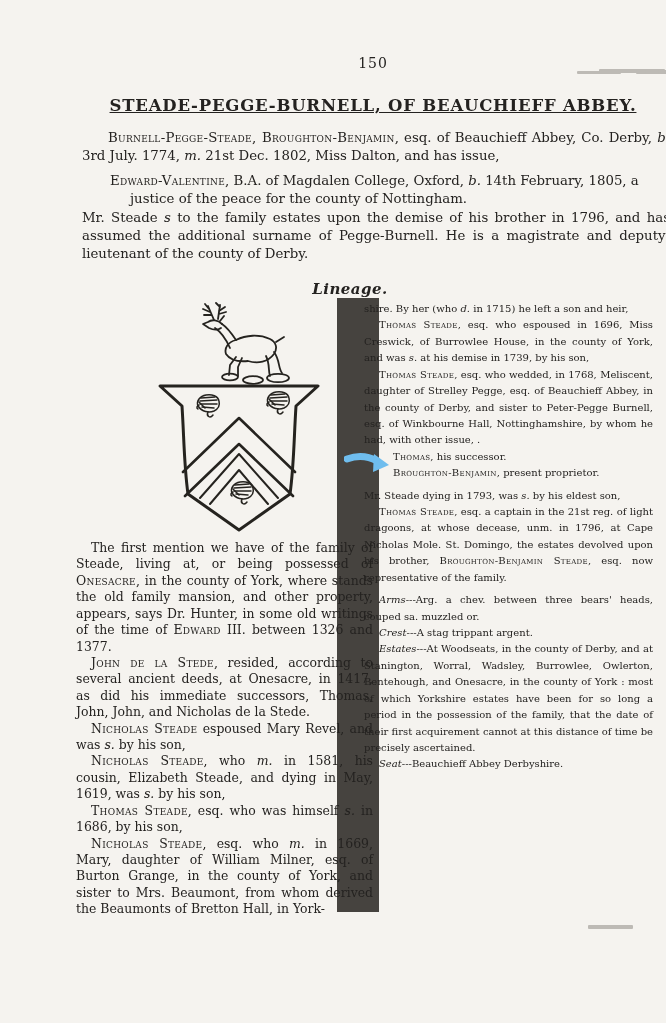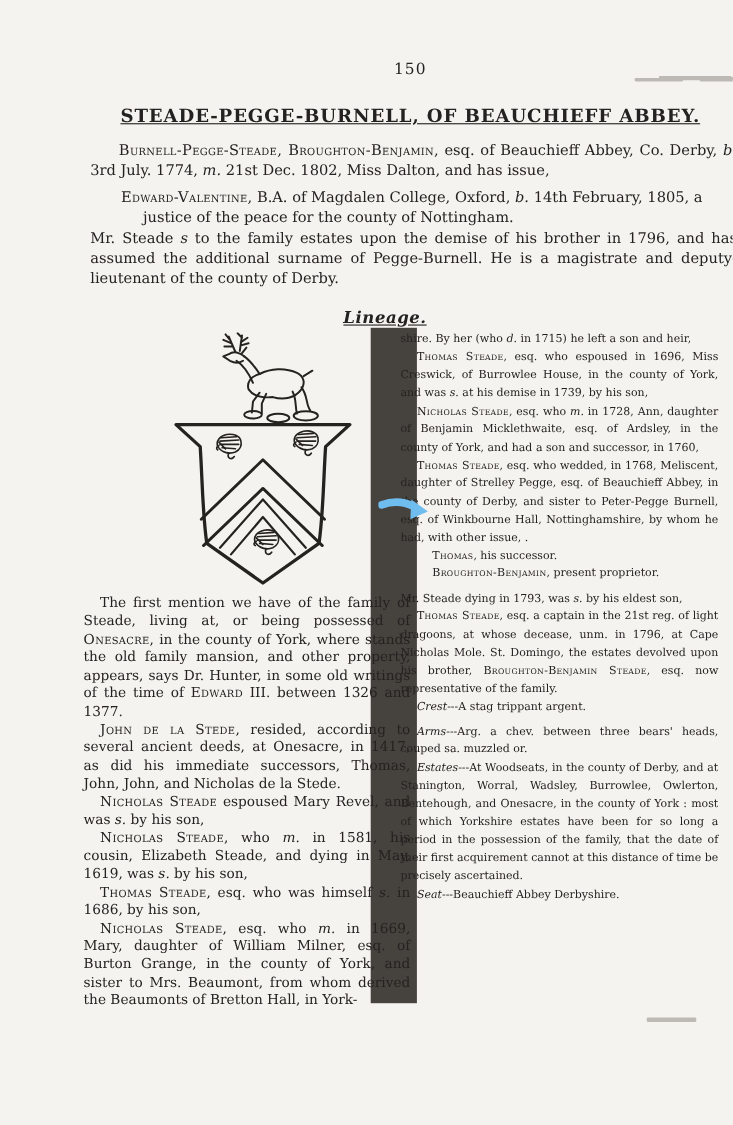--- a/index.html
+++ b/index.html
@@ -9,21 +9,21 @@
     font-family:"DejaVu Serif", serif;
     color:#242220;
   }
   .abs{position:absolute;padding-left:40px;}
   
   .page-number{top:55px;left:0;width:666px;text-align:center;font-size:14px;letter-spacing:1px;}
   .page-title{top:96px;left:0;width:666px;text-align:center;font-size:16.5px;font-weight:bold;letter-spacing:.8px;text-decoration:underline;}
   
   .intro{top:129px;left:42px;width:588px;font-size:13.3px;line-height:18px;}
   
-  .lineage{top:280px;left:0;width:620px;text-align:center;font-size:15px;font-weight:bold;font-style:italic;letter-spacing:.5px;text-decoration:underline;}
+  .lineage{top:280px;left:0;width:620px;text-align:center;font-size:15px;font-weight:bold;font-style:italic;letter-spacing:.5px;}
   
   .left-text{top:540px;left:36px;width:297px;font-size:12.45px;line-height:16.42px;}
   .right-text{top:301px;left:324px;width:289px;font-size:10px;line-height:16.42px;}
   .divider{top:298px;left:337px;width:1.6px;height:614px;background:#46433f;}
   
   .para{margin:0;text-align:justify;}
   .para:last-child{text-align:justify;}
   .indent{text-indent:15px;}
   .indent-lg{text-indent:26px;}
   .noindent{text-indent:0;}
@@ -121,28 +121,27 @@
     <p class="para indent"><span>The first mention we have of the family of Steade, living at, or being possessed of </span><span class="sc">Onesacre</span><span>, in the county of York, where stands the old family mansion, and other property, appears, says Dr. Hunter, in some old writings of the time of </span><span class="sc">Edward</span><span> III. between 1326 and 1377.</span></p>
     <p class="para indent"><span class="sc">John de la Stede</span><span>, resided, according to several ancient deeds, at Onesacre, in 1417, as did his immediate successors, Thomas, John, John, and Nicholas de la Stede.</span></p>
     <p class="para indent"><span class="sc">Nicholas Steade</span><span> espoused Mary Revel, and was </span><span class="i">s.</span><span> by his son,</span></p>
     <p class="para indent"><span class="sc">Nicholas Steade</span><span>, who </span><span class="i">m.</span><span> in 1581, his cousin, Elizabeth Steade, and dying in May, 1619, was </span><span class="i">s.</span><span> by his son,</span></p>
     <p class="para indent"><span class="sc">Thomas Steade</span><span>, esq. who was himself </span><span class="i">s.</span><span> in 1686, by his son,</span></p>
     <p class="para indent"><span class="sc">Nicholas Steade</span><span>, esq. who </span><span class="i">m.</span><span> in 1669, Mary, daughter of William Milner, esq. of Burton Grange, in the county of York, and sister to Mrs. Beaumont, from whom derived the Beaumonts of Bretton Hall, in York-</span></p>
   </div>
 <div class="abs right-text">
     <p class="para noindent"><span>shire.  By her (who </span><span class="i">d.</span><span> in 1715) he left a son and heir,</span></p>
     <p class="para indent"><span class="sc">Thomas Steade</span><span>, esq. who espoused in 1696, Miss Creswick, of Burrowlee House, in the county of York, and was </span><span class="i">s.</span><span> at his demise in 1739, by his son,</span></p>
-    <p class="para indent"><span class="sc">Nicholas Steade</span><span>, esq. who </span><span class="i">m.</span><span> in 1728, Ann, daughter of Benjamin Micklethwaite, esq. of Ardsley, in the county of York, and had a son and successor, in 1760,</span></p>
     <p class="para indent"><span class="sc">Thomas Steade</span><span>, esq. who wedded, in 1768, Meliscent, daughter of Strelley Pegge, esq. of Beauchieff Abbey, in the county of Derby, and sister to Peter-Pegge Burnell, esq. of Winkbourne Hall, Nottinghamshire, by whom he had, with other issue, .</span></p>
     <p class="para issue2"><span class="sc">Thomas</span><span>, his successor.</span></p>
     <p class="para issue2"><span class="sc">Broughton-Benjamin</span><span>, present proprietor.</span></p>
     <p class="para noindent gap"><span>Mr. Steade dying in 1793, was </span><span class="i">s.</span><span> by his eldest son,</span></p>
     <p class="para indent"><span class="sc">Thomas Steade</span><span>, esq. a captain in the 21st reg. of light dragoons, at whose decease, unm. in 1796, at Cape Nicholas Mole. St. Domingo, the estates devolved upon his brother, </span><span class="sc">Broughton-Benjamin Steade</span><span>, esq. now representative of the family.</span></p>
+    <p class="para indent gap"><span class="i">Arms</span><span>---Arg. a chev. between three bears' heads, couped sa. muzzled or.</span></p>
     <p class="para indent"><span class="i">Crest</span><span>---A stag trippant argent.</span></p>
-    <p class="para indent gap"><span class="i">Arms</span><span>---Arg. a chev. between three bears' heads, couped sa. muzzled or.</span></p>
     <p class="para indent"><span class="i">Estates</span><span>---At Woodseats, in the county of Derby, and at Stanington, Worral, Wadsley, Burrowlee, Owlerton, Bentehough, and Onesacre, in the county of York : most of which Yorkshire estates have been for so long a period in the possession of the family, that the date of their first acquirement cannot at this distance of time be precisely ascertained.</span></p>
     <p class="para indent"><span class="i">Seat</span><span>---Beauchieff Abbey  Derbyshire.</span></p>
   </div>
 
 <div class="abs arrow">
   <svg width="46" height="26" viewBox="0 0 46 26">
     <path d="M3,9 C14,5 24,6 33,11" fill="none" stroke-width="7" stroke-linecap="round" stroke="#6fbdee"></path>
     <path d="M30,4 L45,15 L29,22 Z" stroke="none" fill="#6fbdee"></path>
   </svg>
 </div>

